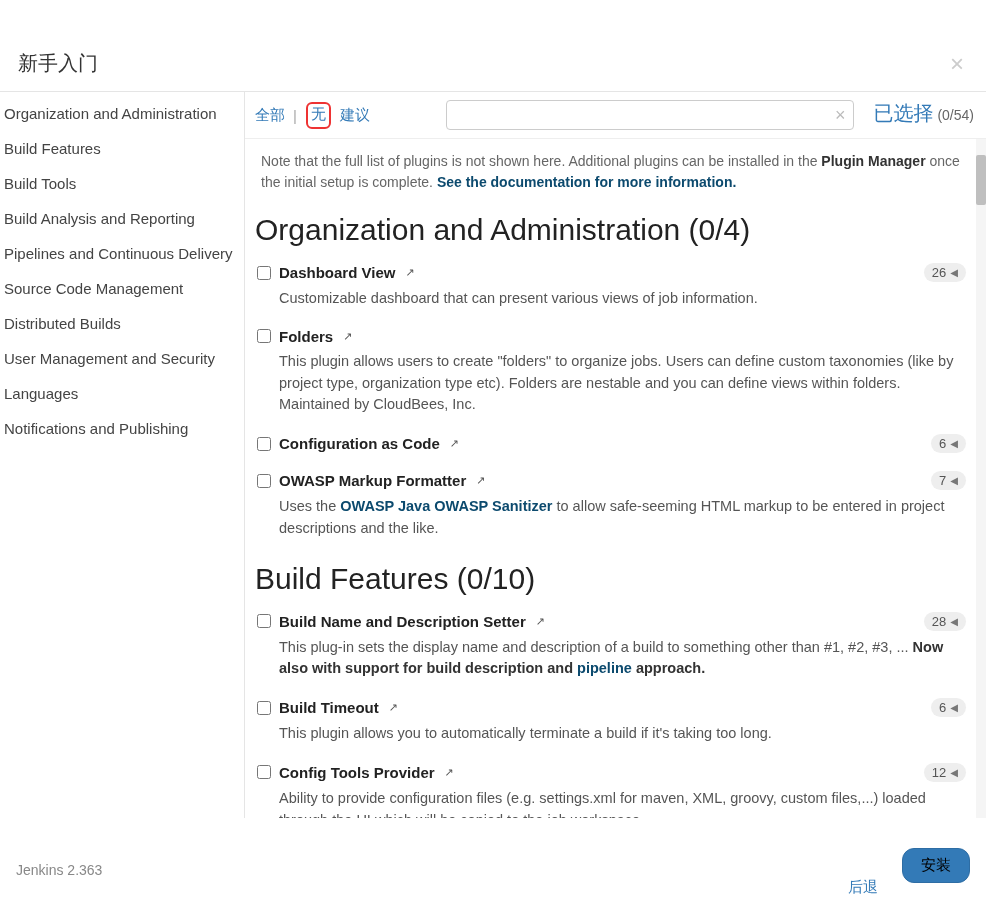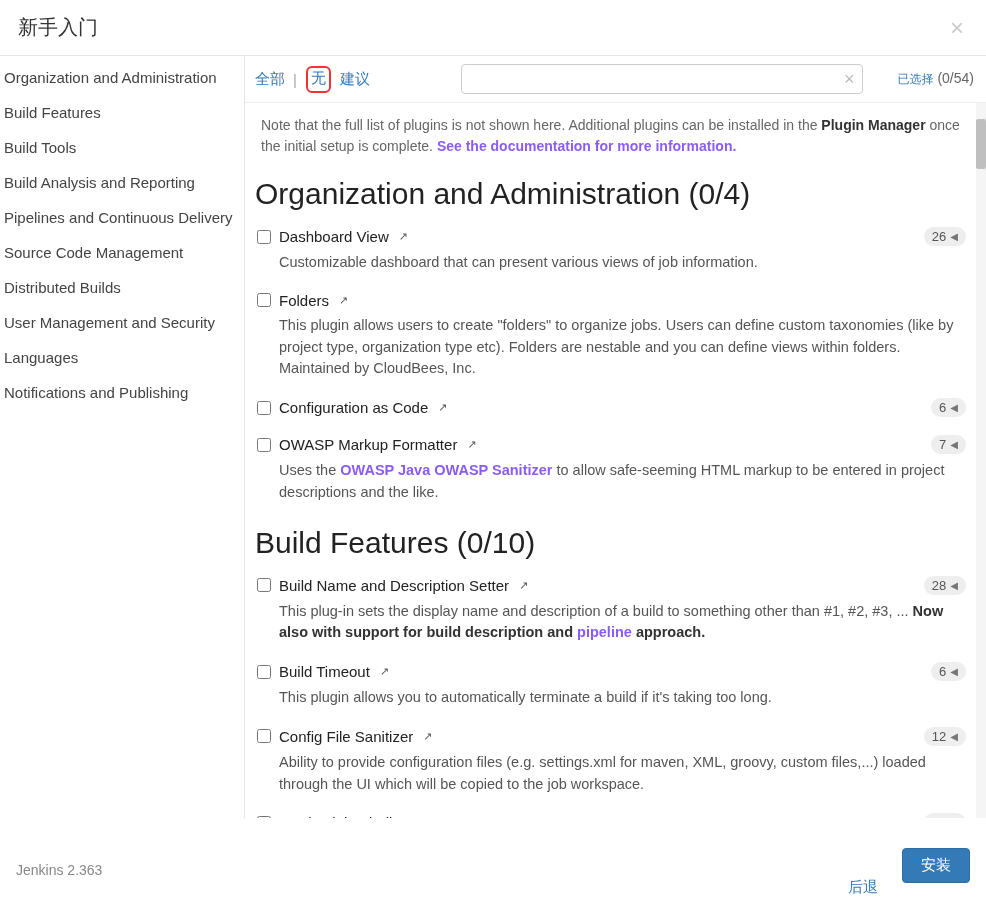--- a/index.html
+++ b/index.html
@@ -12,20 +12,21 @@
     height: 913px;
     overflow: hidden;
     position: relative;
   }
   .modal-header {
     padding: 14px 18px;
     border-bottom: 1px solid #e5e5e5;
     display: flex;
     justify-content: space-between;
     align-items: center;
+    margin-top: 36px;
   }
   .modal-title { font-size: 20px; font-weight: 400; color: #333; }
   .close-btn {
     font-size: 24px; color: #ccc; cursor: pointer; line-height: 1;
     padding: 0 4px;
   }
   .main-area {
     display: flex;
     height: 810px;
     border-bottom: 6px solid #eab308;
@@ -44,23 +45,22 @@
   }
   .content-wrap {
     flex: 1;
     display: flex;
     flex-direction: column;
     position: relative;
     min-width: 0;
   }
   .toolbar {
     display: flex;
-    align-items: center;
     padding: 8px 12px 8px 10px;
-    gap: 19px;
+    gap: 4px;
     border-bottom: 1px solid #eee;
   }
   .filter-links { display: flex; align-items: center; gap: 8px; font-size: 15px; }
   .filter-link { color: #337ab7; cursor: pointer; }
   .filter-sep { color: #aaa; }
   .highlight-box {
     border: 2.5px solid #e33;
     border-radius: 6px;
     padding: 1px 3px 3px 3px;
     display: inline-block;
@@ -77,57 +77,57 @@
     border: 1px solid #ccc;
     border-radius: 4px;
     font-size: 14px;
   }
   .clear-icon {
     position: absolute;
     right: 8px; top: 50%;
     transform: translateY(-50%);
     color: #bbb; font-size: 18px; cursor: pointer;
   }
-  .selected-count { color: #337ab7; font-size: 12px; white-space: nowrap; }
+  .selected-count { color: #337ab7; font-size: 20px; white-space: nowrap; }
   .selected-frac { color: #666; }
   .content {
     flex: 1;
     overflow-y: auto;
     position: relative;
     padding-right: 8px;
   }
   .notice {
     padding: 12px 16px 8px 16px;
     color: #666;
     font-size: 14px;
     line-height: 1.5;
   }
   .notice b { color: #333; }
   .link { color: #337ab7; cursor: pointer; }
-  .link b, .bold-link { color: #8b5cf6; font-weight: 700; }
+  .link b, .bold-link { color: #0c4a6e; font-weight: 700; }
   .section-title {
     font-size: 30px;
     font-weight: 400;
     color: #222;
     padding: 12px 10px 8px 10px;
   }
   .plugin {
     padding: 8px 12px 10px 12px;
   }
   .plugin-head {
     display: flex;
     align-items: center;
     gap: 8px;
   }
   .plugin-check {
     width: 14px; height: 14px; cursor: pointer;
     accent-color: #337ab7;
   }
   .plugin-title {
-    font-weight: 400;
+    font-weight: 700;
     font-size: 15px;
     color: #222;
   }
   .ext-icon { font-size: 11px; color: #555; margin-left: 2px; }
   .badge {
     margin-left: auto;
     background: #eee;
     border-radius: 10px;
     padding: 2px 8px;
     font-size: 13px;
@@ -164,22 +164,22 @@
     align-items: center;
     padding: 10px 16px;
     position: absolute;
     bottom: 0; left: 0; right: 0;
     background: #fff;
   }
   .footer-version { color: #888; font-size: 14px; margin-top: 8px; }
   .footer-actions { margin-left: auto; display: flex; gap: 12px; align-items: center; }
   .btn-link { color: #337ab7; cursor: pointer; font-size: 15px; padding: 6px 12px; margin-top: 44px; }
   .btn-primary {
-    background: #337ab7; color: #ffffff; border: 1px solid #2e6da4;
-    border-radius: 4px; padding: 7px 18px; font-size: 15px; cursor: pointer;
+    background: #337ab7; color: #000000; border: 1px solid #2e6da4;
+    border-radius: 12px; padding: 7px 18px; font-size: 15px; cursor: pointer;
   }
 </style>
 </head>
 <body>
 
 <div class="modal-header">
   <div class="modal-title">新手入门</div>
   <div class="close-btn">×</div>
 </div>
 
@@ -290,21 +290,21 @@
               <span class="badge">
                 <span>6</span>
                 <span class="badge-caret">◀</span>
               </span>
             </div>
             <div class="plugin-desc"><span>This plugin allows you to automatically terminate a build if it's taking too long.</span></div>
           </div>
           <div class="plugin">
             <div class="plugin-head">
               <input type="checkbox" class="plugin-check" style="">
-              <span class="plugin-title">Config File Sanitizer</span>
+              <span class="plugin-title">Config Tools Provider</span>
               <span class="ext-icon">↗</span>
               <span class="badge">
                 <span>12</span>
                 <span class="badge-caret">◀</span>
               </span>
             </div>
             <div class="plugin-desc"><span>Ability to provide configuration files (e.g. settings.xml for maven, XML, groovy, custom files,...) loaded through the UI which will be copied to the job workspace.</span></div>
           </div>
           <div class="plugin">
             <div class="plugin-head">

